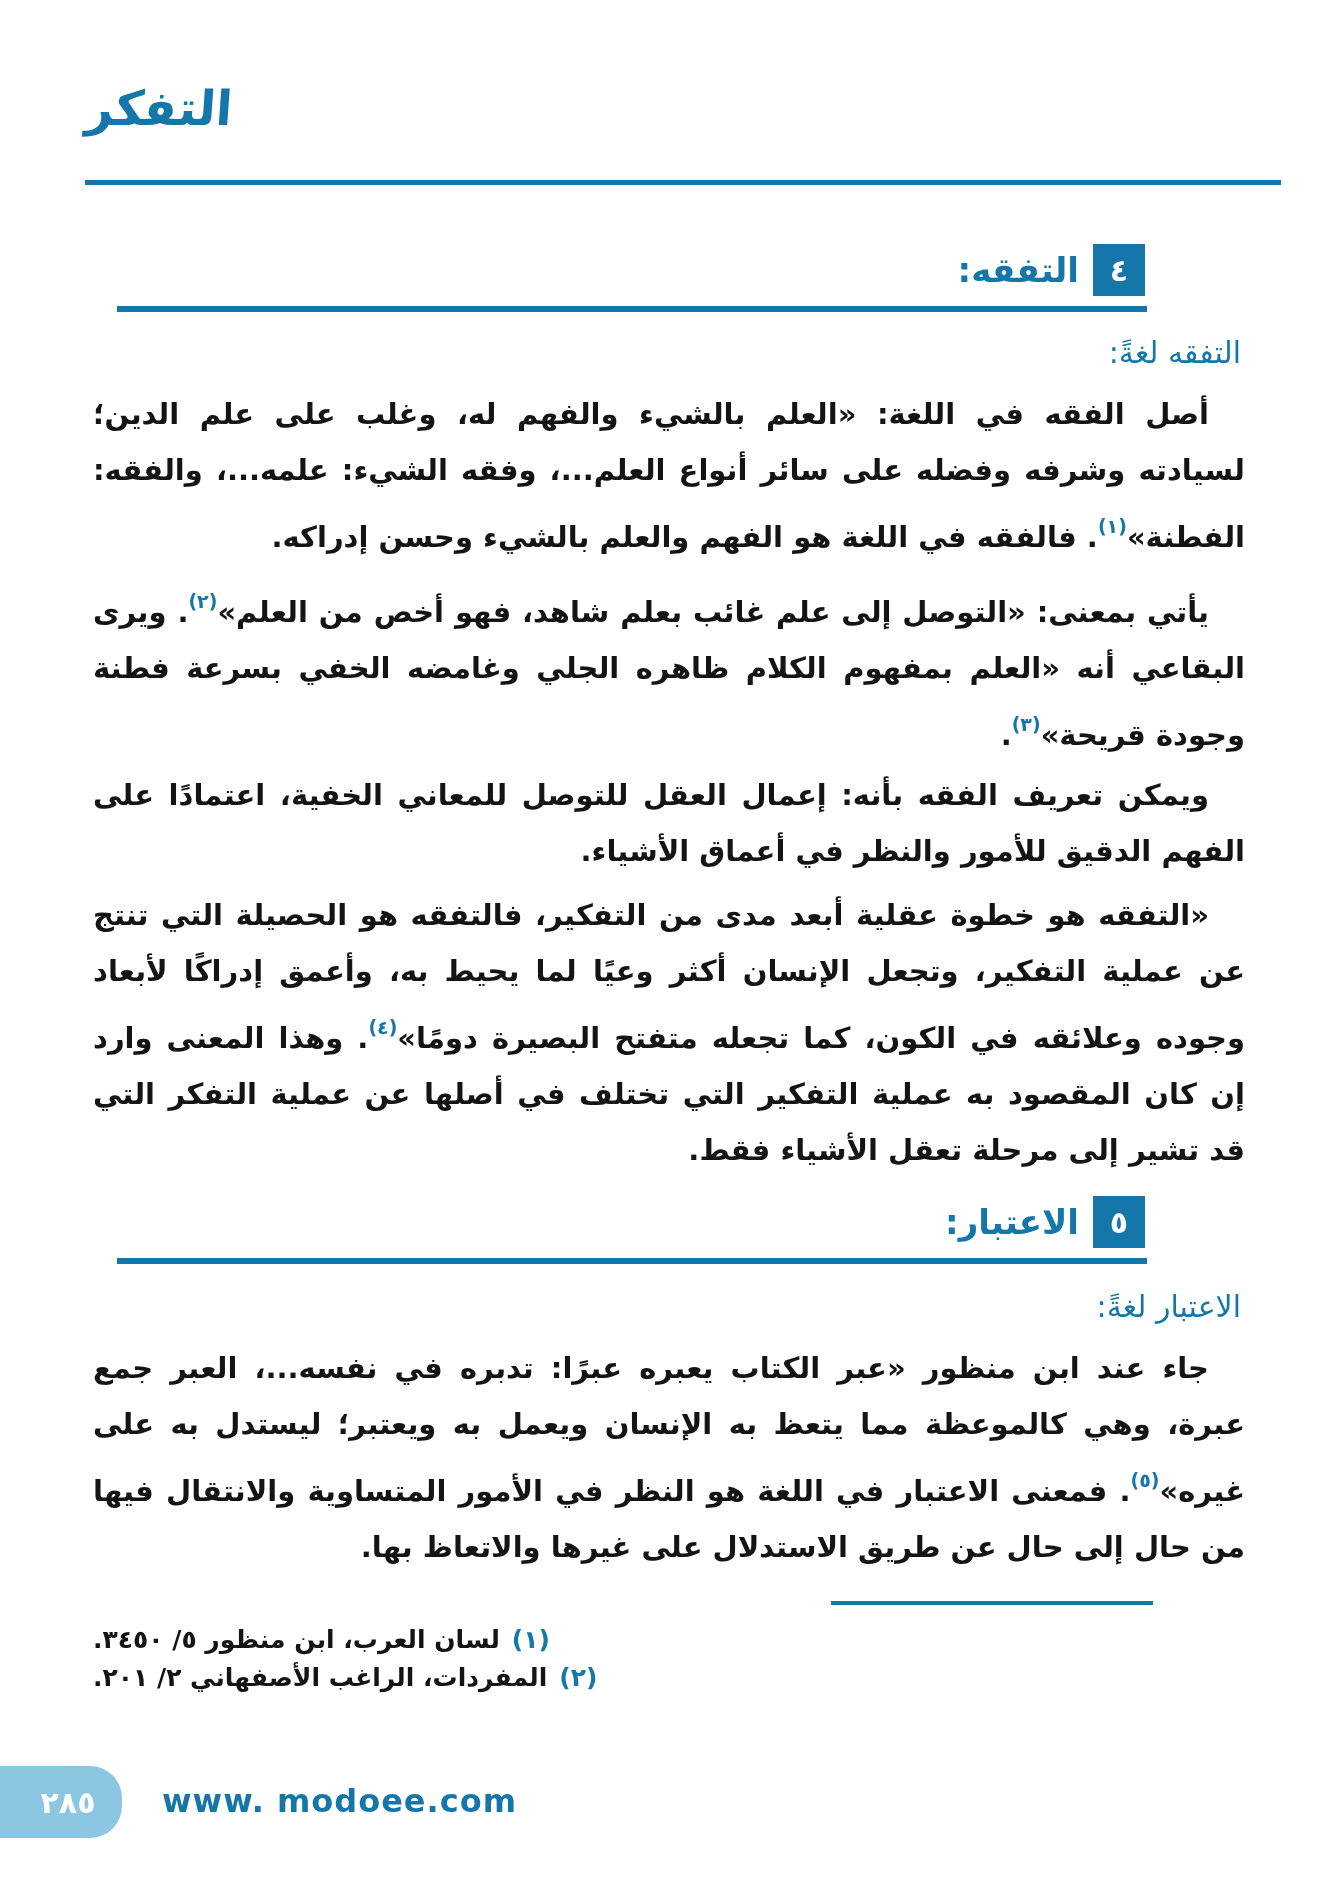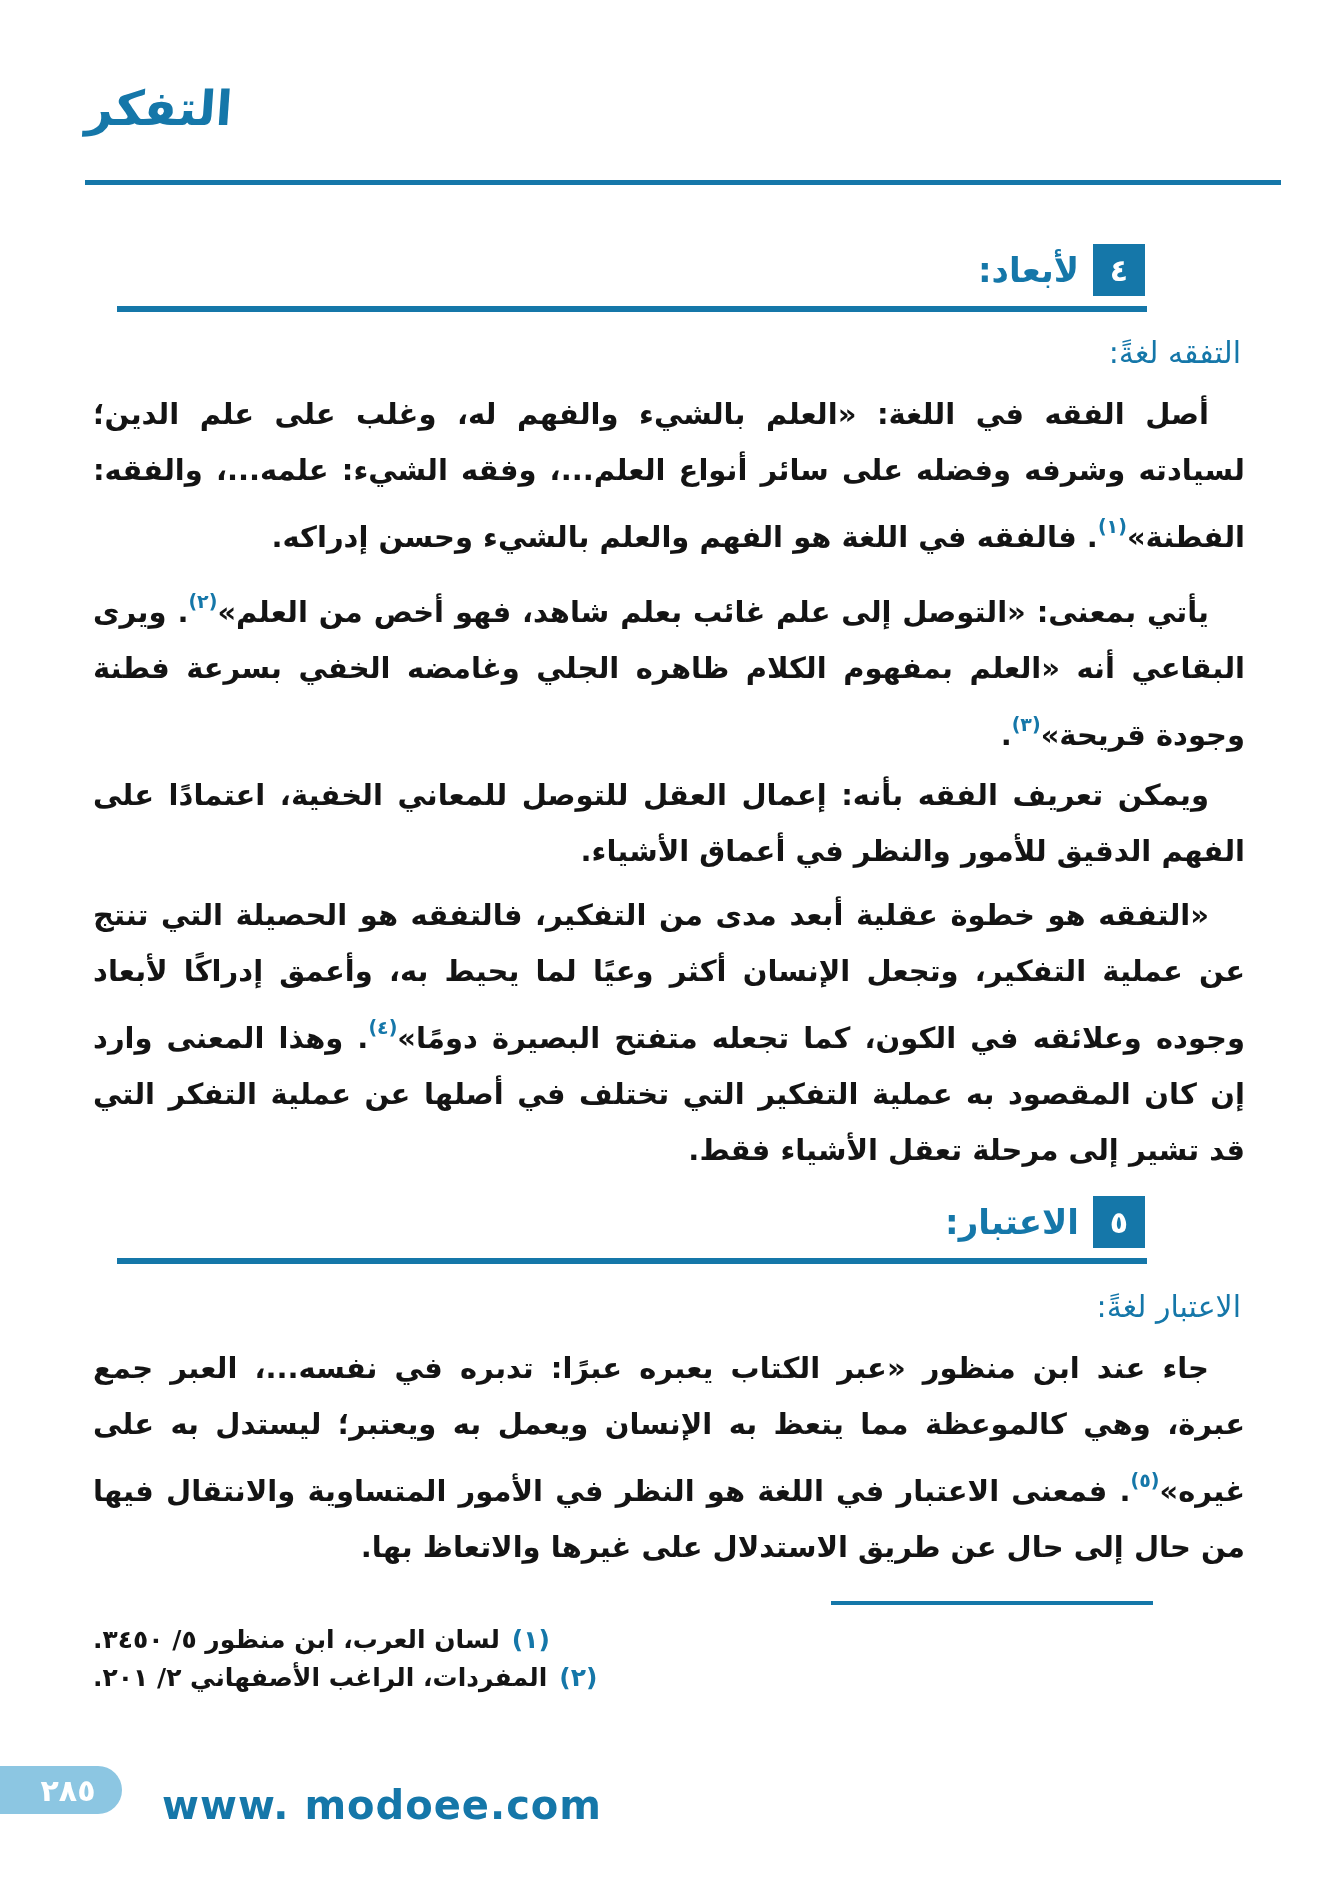--- a/index.html
+++ b/index.html
@@ -124,58 +124,58 @@
     white-space: nowrap;
   }
   .fn-num { color: #1577a9; margin-left: 12px; }
 
   
   .pill {
     position: absolute;
     left: 0;
     top: 1766px;
     width: 122px;
-    height: 48px;
+    height: 72px;
     background: #8cc6e2;
     border-radius: 0 32px 32px 0;
     display: flex;
     align-items: center;
     justify-content: center;
     text-align: right;
   }
   .pill-number {
     color: #ffffff;
     font-size: 30px;
     font-weight: bold;
     padding-left: 14px;
   }
   .site {
     position: absolute;
     left: 162px;
     top: 1782px;
     direction: ltr;
     color: #1577a9;
-    font-size: 40px;
+    font-size: 32px;
     font-weight: bold;
     letter-spacing: 1px;
   }
 </style>
 </head>
 <body>
 
 <div class="page">
 
   <div class="doc-title">التفكر</div>
   <div class="header-rule"></div>
 
   <div class="content">
 
     <div class="section-head">
       <div class="badge">٤</div>
-      <div class="section-title">لأبعاد:</div>
+      <div class="section-title">التفقه:</div>
     </div>
     <div class="section-rule"></div>
 
     <h3 class="sub">التفقه لغةً:</h3>
 
     <p class="body indent"><span>أصل الفقه في اللغة: «العلم بالشيء والفهم له، وغلب على علم الدين؛ لسيادته وشرفه وفضله على سائر أنواع العلم...، وفقه الشيء: علمه...، والفقه: الفطنة»</span><span class="fnref">(١)</span><span>. فالفقه في اللغة هو الفهم والعلم بالشيء وحسن إدراكه.</span></p>
 
 
     <p class="body indent close"><span>يأتي بمعنى: «التوصل إلى علم غائب بعلم شاهد، فهو أخص من العلم»</span><span class="fnref">(٢)</span><span>. ويرى البقاعي أنه «العلم بمفهوم الكلام ظاهره الجلي وغامضه الخفي بسرعة فطنة وجودة قريحة»</span><span class="fnref">(٣)</span><span>.</span></p>
 

